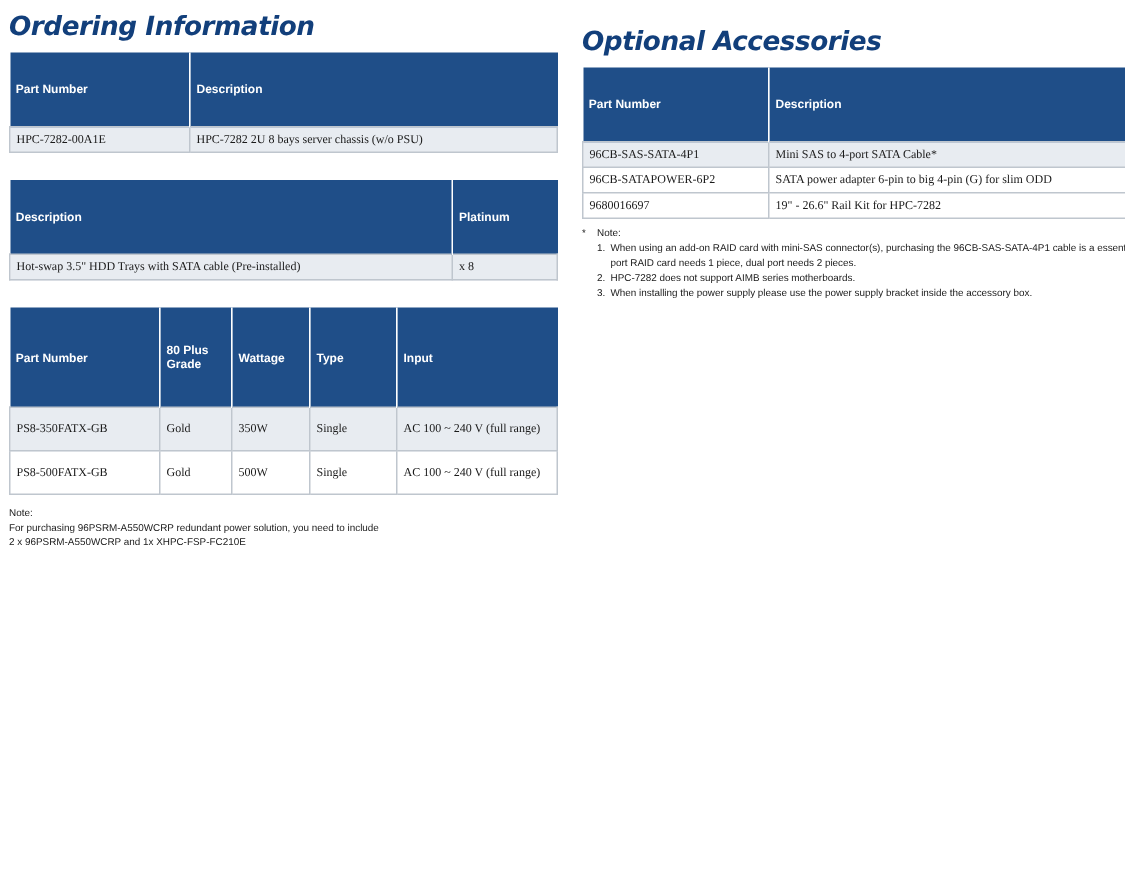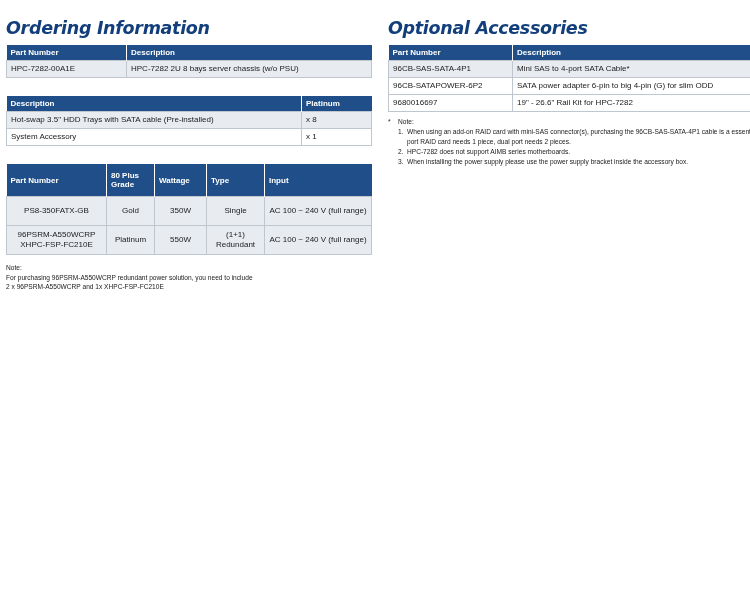--- a/index.html
+++ b/index.html
@@ -17,21 +17,21 @@
     overflow: hidden;
   }
   .page {
     position: relative;
     width: 750px;
     height: 591px;
   }
   .col-left {
     position: absolute;
     left: 6px;
-    top: 18px;
+    top: 8px;
     width: 366px;
   }
   .col-right {
     position: absolute;
     left: 388px;
     top: 18px;
     width: 402px;
   }
   h2.section-title {
     font-family: "DejaVu Sans", sans-serif;
@@ -47,52 +47,53 @@
   table.tbl {
     border-collapse: collapse;
     width: 100%;
     font-size: 8px;
   }
   table.tbl th {
     background: #1f4e88;
     color: #ffffff;
     text-align: left;
     font-weight: bold;
-    padding: 3px 4px;
+    padding: 20px 4px;
     font-size: 8px;
     border-right: 1px solid #ffffff;
     vertical-align: middle;
   }
   table.tbl th:last-child { border-right: none; }
   table.tbl td {
     padding: 3px 4px;
     border: 1px solid #bfc6ce;
     vertical-align: middle;
     font-size: 8px;
     line-height: 1.25;
+    font-family: Liberation Serif, serif;
   }
   table.tbl tr.alt td { background: #e9edf2; }
   table.tbl tr td { background: #ffffff; }
   table.tbl tr.alt td { background: #e8ecf1; }
 
   
   .t-order col.c1 { width: 120px; }
   .t-order col.c2 { width: auto; }
 
   
   .t-packing col.c1 { width: auto; }
   .t-packing col.c2 { width: 70px; }
 
   
   .t-power col.c1 { width: 100px; }
   .t-power col.c2 { width: 48px; }
   .t-power col.c3 { width: 52px; }
   .t-power col.c4 { width: 58px; }
   .t-power col.c5 { width: auto; }
-  .t-power td { height: 22px; text-align: center; }
+  .t-power td { height: 22px; }
   .t-power th { height: 26px; }
 
   
   .t-acc col.c1 { width: 124px; }
   .t-acc col.c2 { width: auto; }
 
   .note-block {
     margin-top: 8px;
     font-size: 6.6px;
     line-height: 1.45;
@@ -184,24 +185,20 @@
         <tr>
           <th>Description</th>
           <th>Platinum</th>
         </tr>
       </thead>
       <tbody>
         <tr class="alt">
           <td>Hot-swap 3.5" HDD Trays with SATA cable (Pre-installed)</td>
           <td>x 8</td>
         </tr>
-        <tr>
-          <td>System Accessory</td>
-          <td>x 1</td>
-        </tr>
       </tbody>
     </table>
 
     <div class="spacer-lg"></div>
 
     <table class="tbl t-power">
       <colgroup>
           <col class="c1">
           <col class="c2">
           <col class="c3">
@@ -218,25 +215,25 @@
         </tr>
       </thead>
       <tbody>
         <tr class="alt">
           <td>PS8-350FATX-GB</td>
           <td>Gold</td>
           <td>350W</td>
           <td>Single</td>
           <td>AC 100 ~ 240 V (full range)</td>
         </tr>
-        <tr class="alt">
-          <td>96PSRM-A550WCRP XHPC-FSP-FC210E</td>
-          <td>Platinum</td>
-          <td>550W</td>
-          <td>(1+1) Redundant</td>
+        <tr>
+          <td>PS8-500FATX-GB</td>
+          <td>Gold</td>
+          <td>500W</td>
+          <td>Single</td>
           <td>AC 100 ~ 240 V (full range)</td>
         </tr>
       </tbody>
     </table>
 
     <div class="note-block">
       <div class="note-line">Note:</div>
       <div class="note-line">For purchasing 96PSRM-A550WCRP redundant power solution, you need to include</div>
       <div class="note-line">2 x 96PSRM-A550WCRP and 1x XHPC-FSP-FC210E</div>
     </div>

